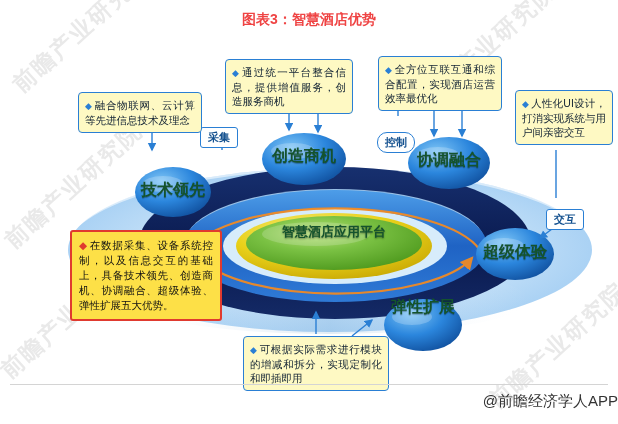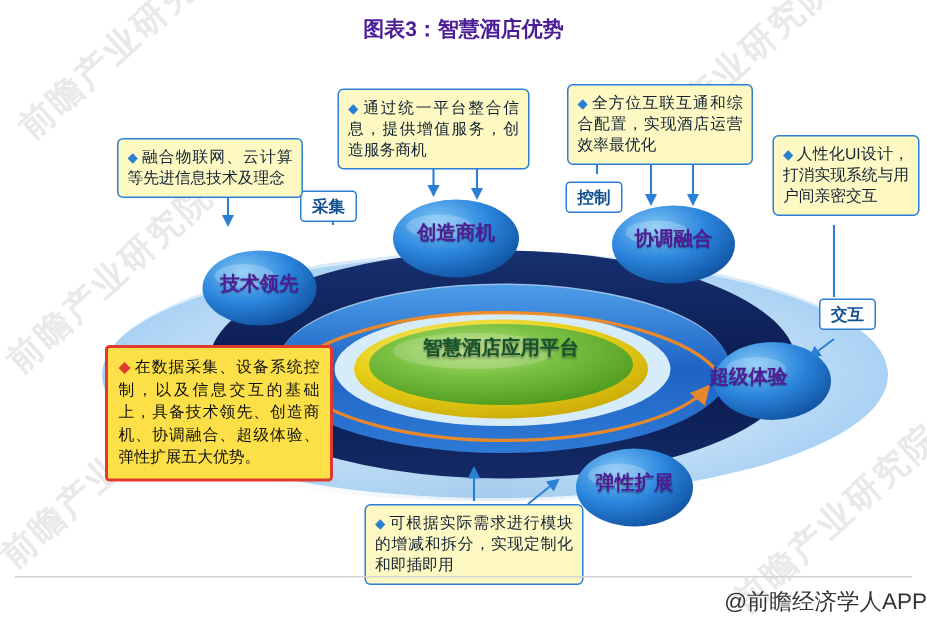--- a/index.html
+++ b/index.html
@@ -25,21 +25,21 @@
   .wm1{left:-6px;top:14px;font-size:23px;transform:rotate(-42deg);}
   .wm2{left:-14px;top:170px;font-size:23px;transform:rotate(-42deg);}
   .wm3{left:-18px;top:300px;font-size:23px;transform:rotate(-42deg);}
   .wm4{left:470px;top:330px;font-size:23px;transform:rotate(-42deg);}
   .wm5{left:400px;top:30px;font-size:23px;transform:rotate(-42deg);}
 
   
   .title{
     position:absolute;top:11px;left:0;width:618px;
     text-align:center;
-    font-size:14px;font-weight:bold;color:#4c1d95;
+    font-size:14px;font-weight:bold;color:#ef4444;
   }
 
   
   .footer-rule{
     position:absolute;left:10px;top:384px;width:598px;height:1px;background:#d4d4d4;
   }
   .source{
     position:absolute;left:12px;top:392px;
     font-size:11.5px;color:#333;
   }
@@ -94,38 +94,38 @@
     border-radius:3px;
     background:#ffffff;
     color:#14518f;
     font-size:11px;
     font-weight:bold;
     padding:2px 7px;
     box-sizing:border-box;
     text-align:center;
   }
   .p-collect{left:200px;top:127px;}
-  .p-control{left:377px;top:121px;}
-  .p-interact{left:546px;top:199px;}
+  .p-control{left:377px;top:132px;border-radius:10px;}
+  .p-interact{left:546px;top:209px;}
 
   
   .node{
     position:absolute;
-    color:#4c1d95;
-    font-size:13px;
+    color:#14532d;
+    font-size:16px;
     font-weight:bold;
     text-align:center;
     white-space:nowrap;
     text-shadow:0 1px 1px rgba(0,0,0,.35);
   }
   .n1{left:136px;top:180px;width:74px;}
   .n2{left:264px;top:146px;width:80px;}
   .n3{left:410px;top:150px;width:78px;}
-  .n4{left:462px;top:242px;width:74px;}
-  .n5{left:386px;top:313px;width:74px;}
+  .n4{left:478px;top:242px;width:74px;}
+  .n5{left:386px;top:297px;width:74px;}
 
   .core{
     position:absolute;left:256px;top:223px;width:156px;
     color:#14532d;font-size:13px;font-weight:bold;text-align:center;
     text-shadow:0 1px 2px rgba(0,0,0,.45);
   }
 </style>
 </head>
 <body>
 

